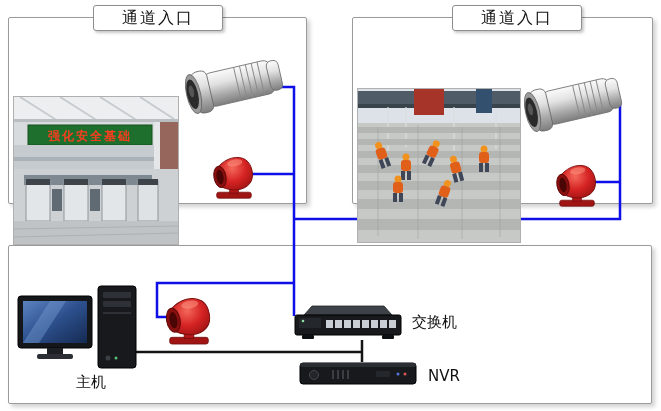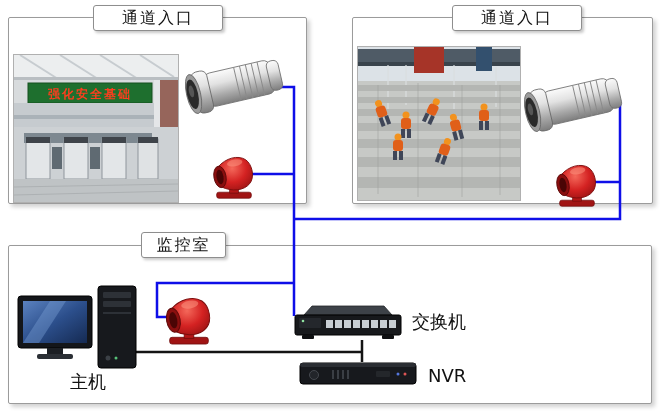--- a/index.html
+++ b/index.html
@@ -18,33 +18,33 @@
   .title-box {
     position:absolute; background:#ffffff; border:1px solid #8e8e8e; border-radius:3px;
     box-shadow:2px 2px 3px rgba(0,0,0,0.22); display:flex; align-items:center;
     justify-content:center; font-size:16px; color:#111; letter-spacing:2px; z-index:6;
   }
   .t-entrance     { left:93px;  top:5px;   width:130px; height:26px; }
   .t-construction { left:452px; top:5px;   width:130px; height:26px; }
   .t-room         { left:141px; top:232px; width:85px;  height:26px; }
   .cables { position:absolute; left:0; top:0; z-index:3; pointer-events:none; }
   .cables polyline { fill:none; stroke-width:2.5; stroke-linejoin:miter; }
-  .photo { position:absolute; z-index:4; border:1px solid #b0b0b0; background:#d8dbdd; }
+  .photo { position:absolute; z-index:4; border:1px solid #b0b0b0; background:#d8dbdd;margin-top:42px; }
   .photo-entrance     { left:13px;  top:54px; width:166px; height:149px; }
   .photo-construction { left:357px; top:46px; width:164px; height:155px; }
   .dev { position:absolute; z-index:5; line-height:0; }
   .camera-entrance { left:176px; top:50px; }
   .camera-site     { left:515px; top:68px; }
   .alarm-entrance  { left:208px; top:148px; }
   .alarm-site      { left:551px; top:156px; }
   .alarm-room      { left:160px; top:288px; }
   .computer        { left:16px;  top:284px; }
   .switch          { left:292px; top:302px; }
   .nvr             { left:298px; top:358px; }
-  .dev-label { position:absolute; z-index:5; font-size:18px; color:#111; line-height:20px; }
+  .dev-label { position:absolute; z-index:5; font-size:15px; color:#111; line-height:20px; }
   .label-host   { left:28px;  top:372px; width:78px; text-align:right; }
   .label-switch { left:412px; top:312px; }
   .label-nvr    { left:428px; top:366px;text-align:right; }
 </style>
 </head>
 <body>
 
 <div class="canvas">
 
   <div class="panel panel-entrance"></div>
@@ -326,15 +326,14 @@
       <circle cx="107" cy="16" r="1.5" fill="#dd5555"></circle>
     </svg>
   </div>
 
   <div class="dev-label label-host">主机</div>
   <div class="dev-label label-switch">交换机</div>
   <div class="dev-label label-nvr">NVR</div>
 
   <div class="title-box t-entrance">通道入口</div>
   <div class="title-box t-construction">通道入口</div>
-  <div class="title-box t-room">监控室</div>
 
 </div>
 
 </body></html>

